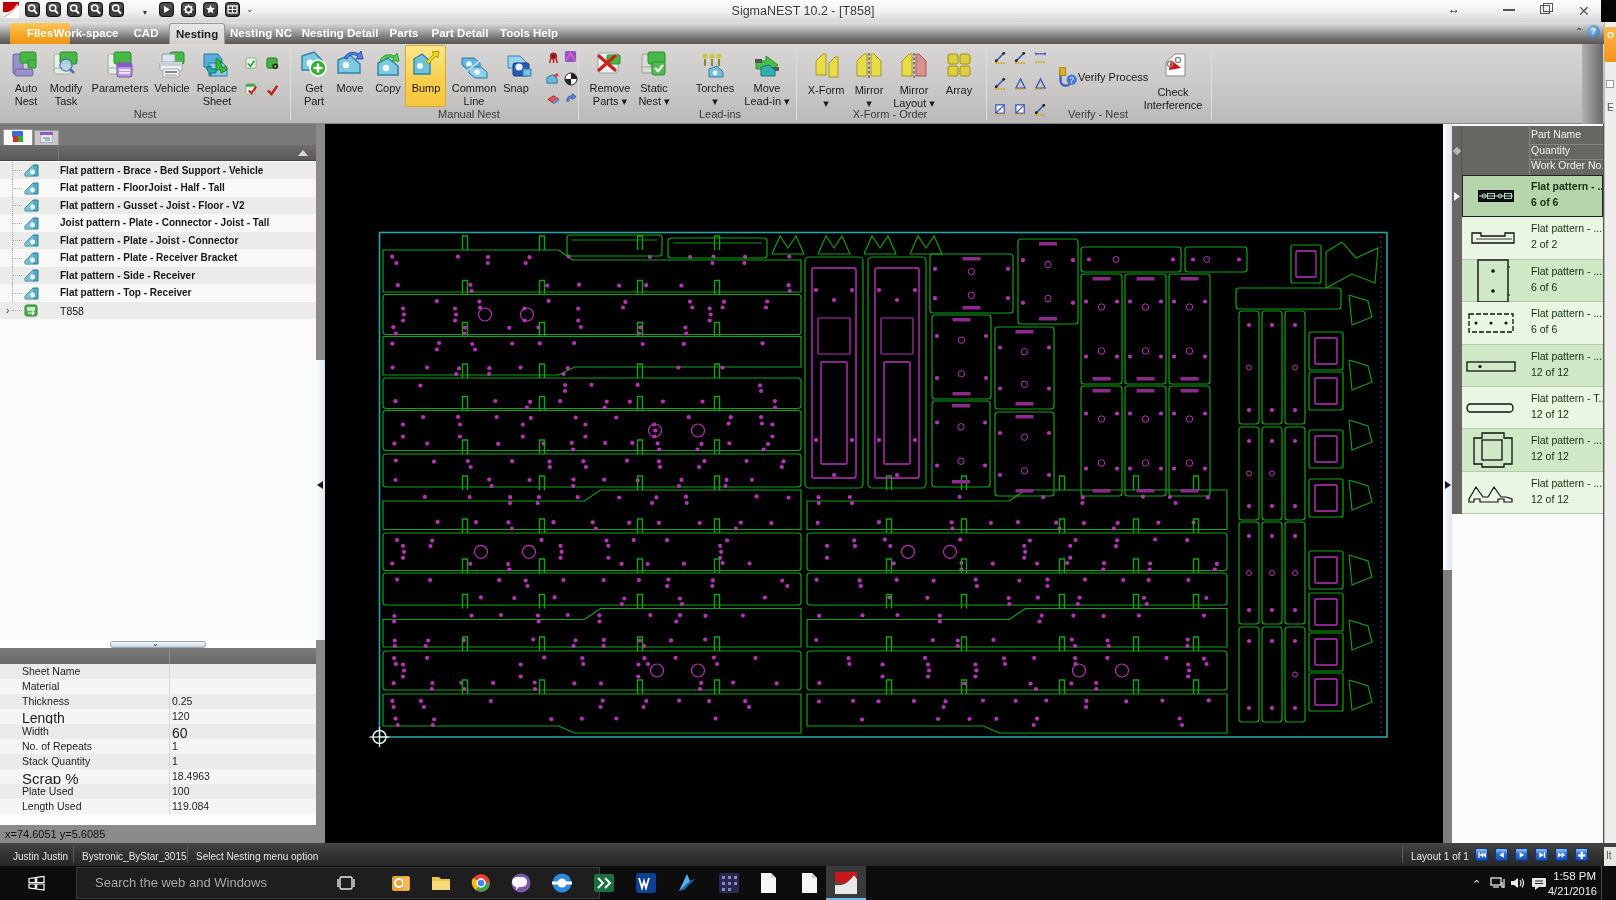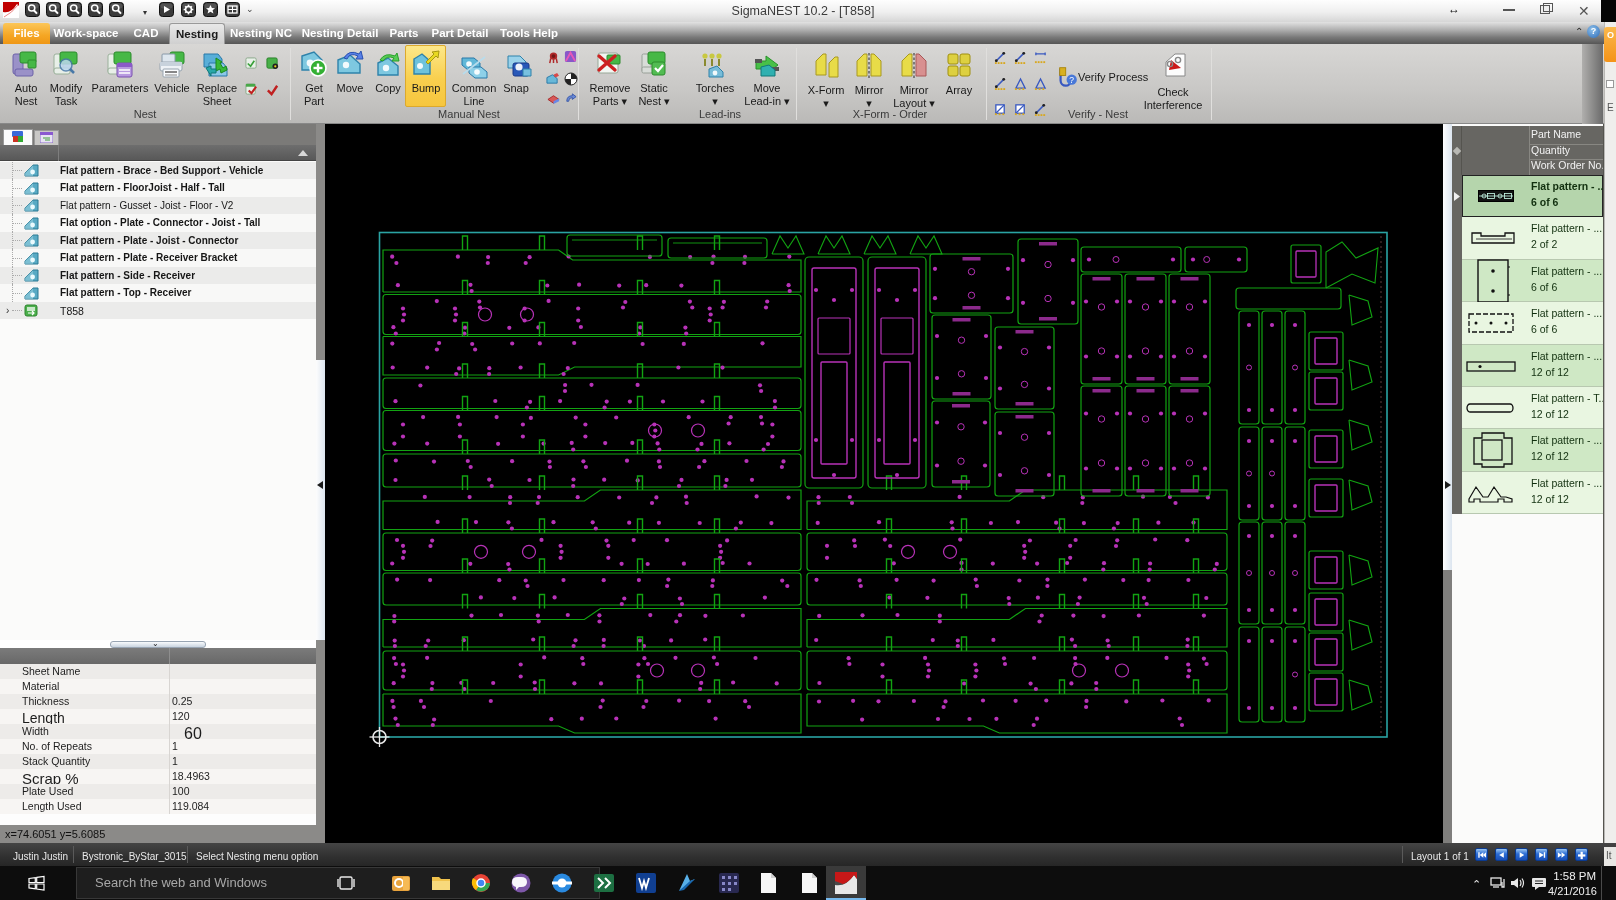--- a/index.html
+++ b/index.html
@@ -86,21 +86,21 @@
     </svg></div>
 <div class="abs" style="left:246px;top:4px;color:#444;font-size:9px">⌄</div>
 <div class="abs" style="left:693px;top:4px;width:220px;text-align:center;font-size:12.5px;color:#3c3c3c">SigmaNEST 10.2 - [T858]</div>
 <div class="abs" style="left:1448px;top:2px;font-size:12px;color:#111;font-weight:700">↔</div>
 <div class="abs" style="left:1503px;top:9px;width:12px;height:2px;background:#555"></div>
 <div class="abs" style="left:1540px;top:5px;width:10px;height:9px;border:1.5px solid #555;background:#eee"></div>
 <div class="abs" style="left:1543px;top:3px;width:10px;height:9px;border:1.5px solid #555"></div>
 <div class="abs" style="left:1578px;top:3px;font-size:14px;color:#555">✕</div>
 <div class="abs" style="left:1601px;top:0;width:15px;height:22px;background:#050505"></div>
 <div id="tabrow" class="abs"></div>
-<div class="tab" style="left:3px;width:47px;background:linear-gradient(#fbc659,#f5a623 60%,#ef9715);border-radius:3px 3px 0 0;color:#fff">Files</div>
+<div class="tab" style="left:10px;width:60px;background:linear-gradient(#fbc659,#f5a623 60%,#ef9715);border-radius:3px 3px 0 0;color:#fff">Files</div>
 <div class="tab" style="left:86px;transform:translateX(-50%)">Work-space</div>
 <div class="tab" style="left:146px;transform:translateX(-50%)">CAD</div>
 <div class="tab" style="left:261px;transform:translateX(-50%)">Nesting NC</div>
 <div class="tab" style="left:340px;transform:translateX(-50%)">Nesting Detail</div>
 <div class="tab" style="left:404px;transform:translateX(-50%)">Parts</div>
 <div class="tab" style="left:460px;transform:translateX(-50%)">Part Detail</div>
 <div class="tab" style="left:529px;transform:translateX(-50%)">Tools Help</div>
 <div class="tab" style="left:169px;width:56px;background:linear-gradient(#e8e8e8,#d0d0d0);border:1px solid #999;border-bottom:none;border-radius:3px 3px 0 0;color:#1a1a1a">Nesting</div>
 <div class="abs" style="left:1575px;top:26px;font-size:10px;color:#222">⌃</div>
 <div class="abs" style="left:1587px;top:25px;width:13px;height:13px;border-radius:7px;background:radial-gradient(circle at 40% 35%,#8ec0ea,#2a6ab8);color:#fff;font-size:9px;text-align:center;line-height:13px;font-weight:700">?</div>
@@ -440,30 +440,30 @@
   </svg>
 <div class="abs" style="left:60px;top:182.0px;font-size:10px;color:#161616;font-weight:700;white-space:nowrap">Flat pattern - FloorJoist - Half - Tall</div>
 <div class="abs" style="left:0;top:196.5px;width:316px;height:17.5px;background:#ebebea"></div>
 <div class="abs" style="left:12px;top:196.5px;width:1px;height:17.5px;border-left:1px dotted #aaa"></div>
 <div class="abs" style="left:12px;top:205.0px;width:10px;height:1px;border-top:1px dotted #aaa"></div>
 <svg style="position:absolute;left:24px;top:199.0px" width="15" height="13" viewBox="0 0 15 13">
     <path d="M1,12 L1,9 L9,1 L14,1 L14,12 Z" fill="#58aac4" stroke="#2a7a94"></path>
     <path d="M1,12 L1,9 L9,1 L9,12 Z" fill="#9ad0e0" opacity="0.55"></path>
     <circle cx="8.6" cy="8" r="2.4" fill="#eafafd"></circle>
   </svg>
-<div class="abs" style="left:60px;top:199.5px;font-size:10px;color:#161616;font-weight:400;white-space:nowrap">Flat pattern - Gusset - Joist - Floor - V2</div>
+<div class="abs" style="left:60px;top:199.5px;font-size:10px;color:#161616;font-weight:700;white-space:nowrap">Flat pattern - Gusset - Joist - Floor - V2</div>
 <div class="abs" style="left:0;top:214.0px;width:316px;height:17.5px;background:#f8f8f7"></div>
 <div class="abs" style="left:12px;top:214.0px;width:1px;height:17.5px;border-left:1px dotted #aaa"></div>
 <div class="abs" style="left:12px;top:222.5px;width:10px;height:1px;border-top:1px dotted #aaa"></div>
 <svg style="position:absolute;left:24px;top:216.5px" width="15" height="13" viewBox="0 0 15 13">
     <path d="M1,12 L1,9 L9,1 L14,1 L14,12 Z" fill="#58aac4" stroke="#2a7a94"></path>
     <path d="M1,12 L1,9 L9,1 L9,12 Z" fill="#9ad0e0" opacity="0.55"></path>
     <circle cx="8.6" cy="8" r="2.4" fill="#eafafd"></circle>
   </svg>
-<div class="abs" style="left:60px;top:217.0px;font-size:10px;color:#161616;font-weight:700;white-space:nowrap">Flat option - Plate - Connector - Joist - Tall</div>
+<div class="abs" style="left:60px;top:217.0px;font-size:10px;color:#161616;font-weight:700;white-space:nowrap">Joist pattern - Plate - Connector - Joist - Tall</div>
 <div class="abs" style="left:0;top:231.5px;width:316px;height:17.5px;background:#ebebea"></div>
 <div class="abs" style="left:12px;top:231.5px;width:1px;height:17.5px;border-left:1px dotted #aaa"></div>
 <div class="abs" style="left:12px;top:240.0px;width:10px;height:1px;border-top:1px dotted #aaa"></div>
 <svg style="position:absolute;left:24px;top:234.0px" width="15" height="13" viewBox="0 0 15 13">
     <path d="M1,12 L1,9 L9,1 L14,1 L14,12 Z" fill="#58aac4" stroke="#2a7a94"></path>
     <path d="M1,12 L1,9 L9,1 L9,12 Z" fill="#9ad0e0" opacity="0.55"></path>
     <circle cx="8.6" cy="8" r="2.4" fill="#eafafd"></circle>
   </svg>
 <div class="abs" style="left:60px;top:234.5px;font-size:10px;color:#161616;font-weight:700;white-space:nowrap">Flat pattern - Plate - Joist - Connector</div>
 <div class="abs" style="left:0;top:249.0px;width:316px;height:17.5px;background:#f8f8f7"></div>
@@ -523,21 +523,21 @@
 <div class="abs" style="left:169px;top:693.5px;width:1px;height:15px;background:#d8d5d2"></div>
 <div class="abs" style="left:22px;top:695.0px;font-size:10.5px;color:#1c1c1c;white-space:nowrap">Thickness</div>
 <div class="abs" style="left:172px;top:695.0px;font-size:10.5px;color:#1c1c1c">0.25</div>
 <div class="abs" style="left:0;top:708.5px;width:316px;height:15px;background:#f7f5f3"></div>
 <div class="abs" style="left:169px;top:708.5px;width:1px;height:15px;background:#d8d5d2"></div>
 <div class="abs" style="left:22px;top:710.0px;font-size:14px;color:#1c1c1c;white-space:nowrap">Length</div>
 <div class="abs" style="left:172px;top:710.0px;font-size:10.5px;color:#1c1c1c">120</div>
 <div class="abs" style="left:0;top:723.5px;width:316px;height:15px;background:#edebe9"></div>
 <div class="abs" style="left:169px;top:723.5px;width:1px;height:15px;background:#d8d5d2"></div>
 <div class="abs" style="left:22px;top:725.0px;font-size:10.5px;color:#1c1c1c;white-space:nowrap">Width</div>
-<div class="abs" style="left:184px;top:725.0px;font-size:16px;color:#1c1c1c">60</div>
+<div class="abs" style="left:172px;top:725.0px;font-size:14px;color:#1c1c1c">60</div>
 <div class="abs" style="left:0;top:738.5px;width:316px;height:15px;background:#f7f5f3"></div>
 <div class="abs" style="left:169px;top:738.5px;width:1px;height:15px;background:#d8d5d2"></div>
 <div class="abs" style="left:22px;top:740.0px;font-size:10.5px;color:#1c1c1c;white-space:nowrap">No. of Repeats</div>
 <div class="abs" style="left:172px;top:740.0px;font-size:10.5px;color:#1c1c1c">1</div>
 <div class="abs" style="left:0;top:753.5px;width:316px;height:15px;background:#edebe9"></div>
 <div class="abs" style="left:169px;top:753.5px;width:1px;height:15px;background:#d8d5d2"></div>
 <div class="abs" style="left:22px;top:755.0px;font-size:10.5px;color:#1c1c1c;white-space:nowrap">Stack Quantity</div>
 <div class="abs" style="left:172px;top:755.0px;font-size:10.5px;color:#1c1c1c">1</div>
 <div class="abs" style="left:0;top:768.5px;width:316px;height:15px;background:#f7f5f3"></div>
 <div class="abs" style="left:169px;top:768.5px;width:1px;height:15px;background:#d8d5d2"></div>

